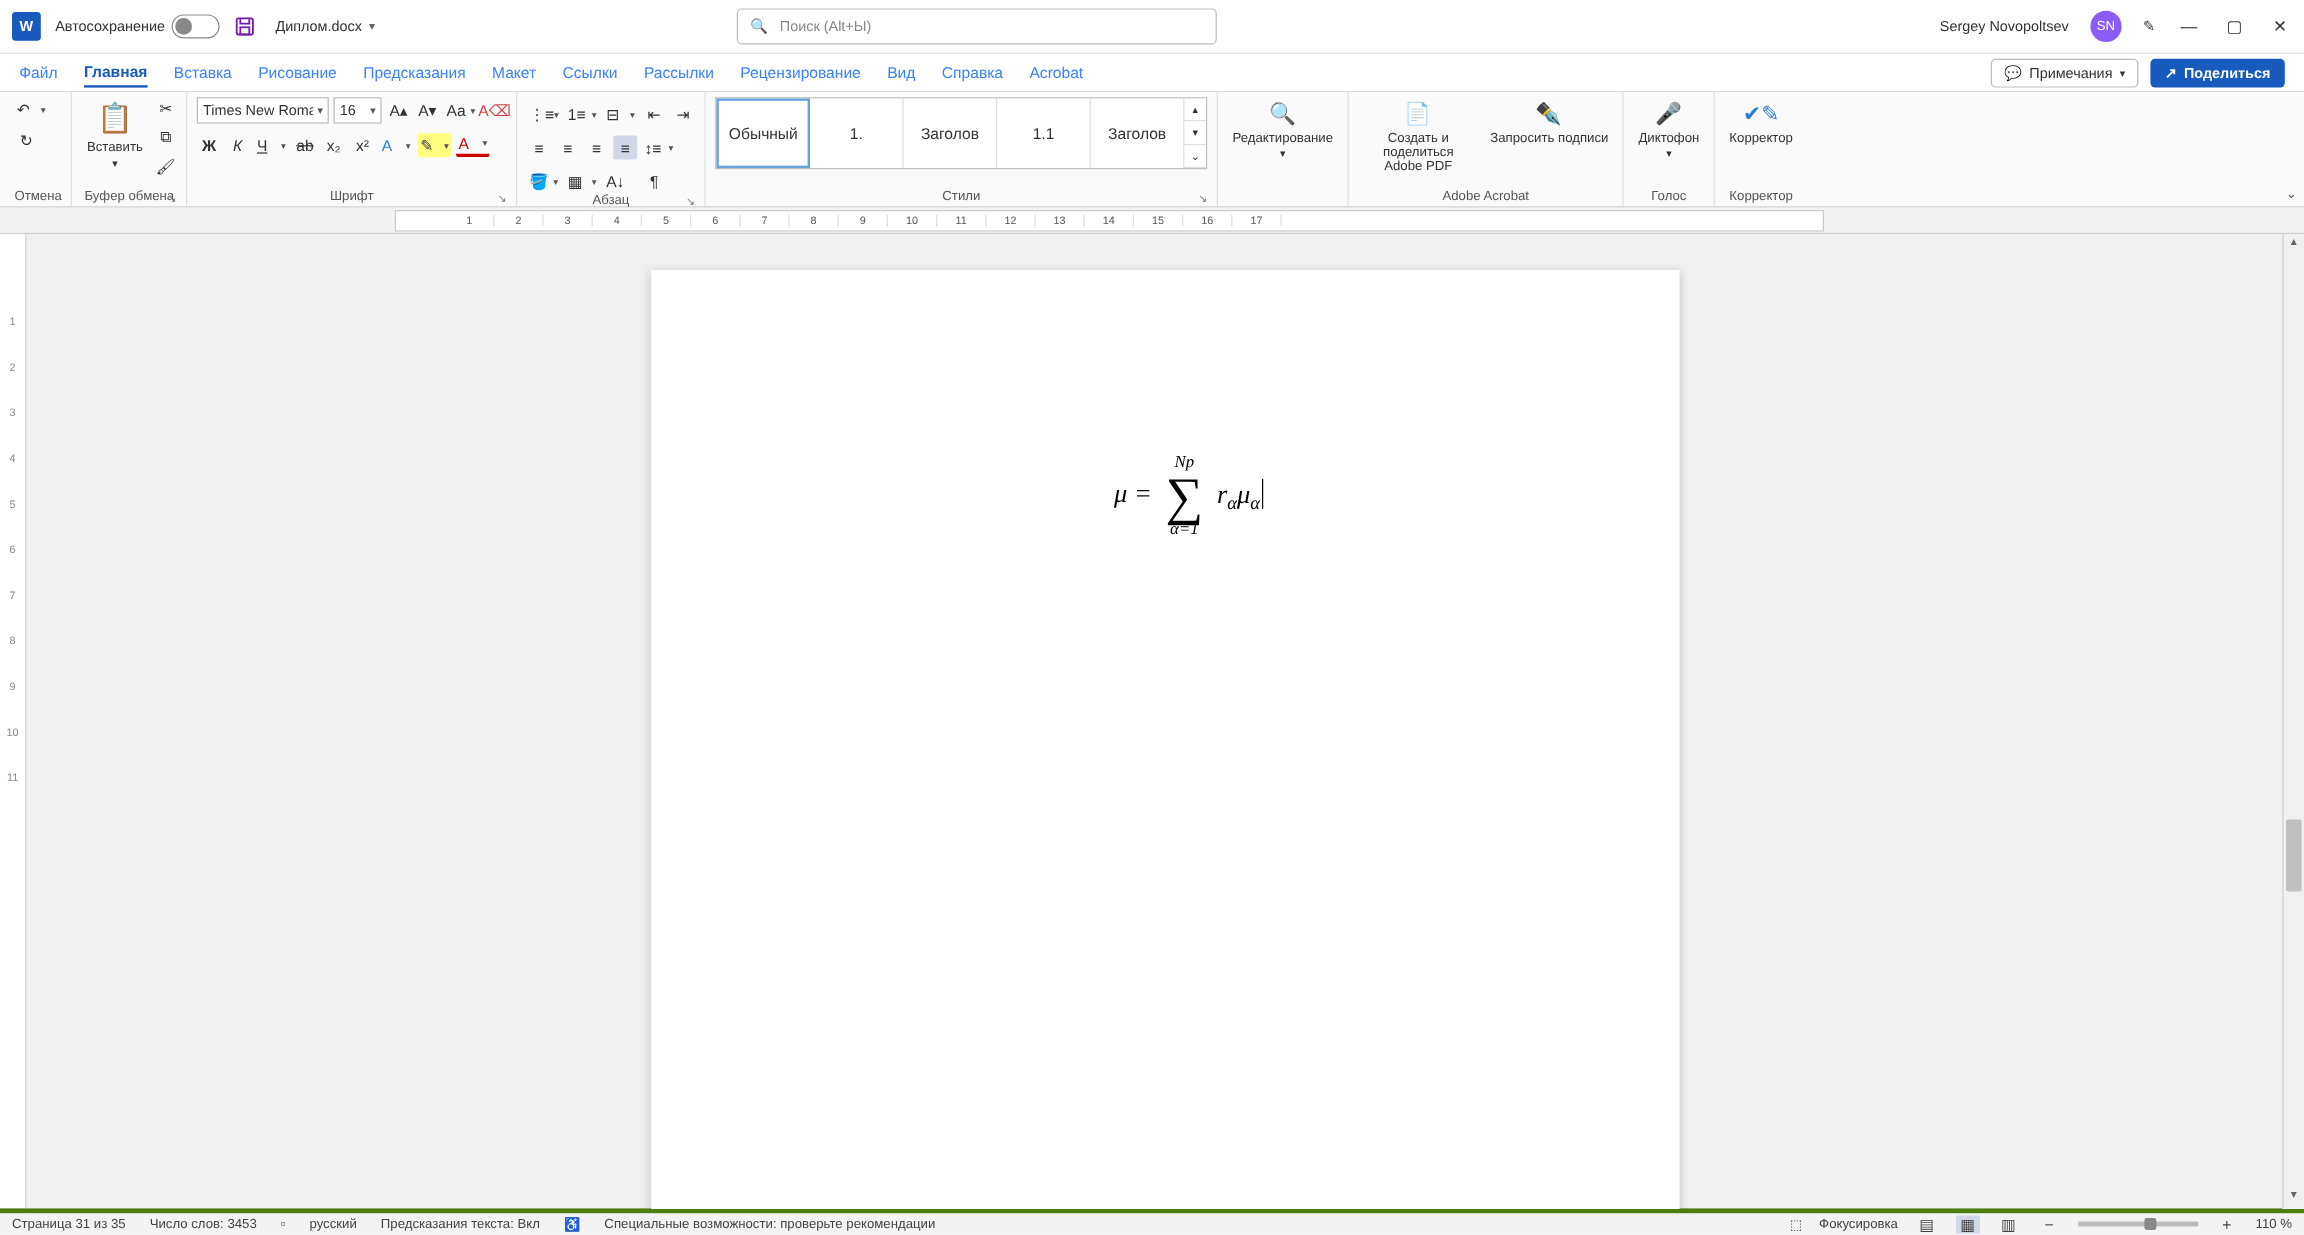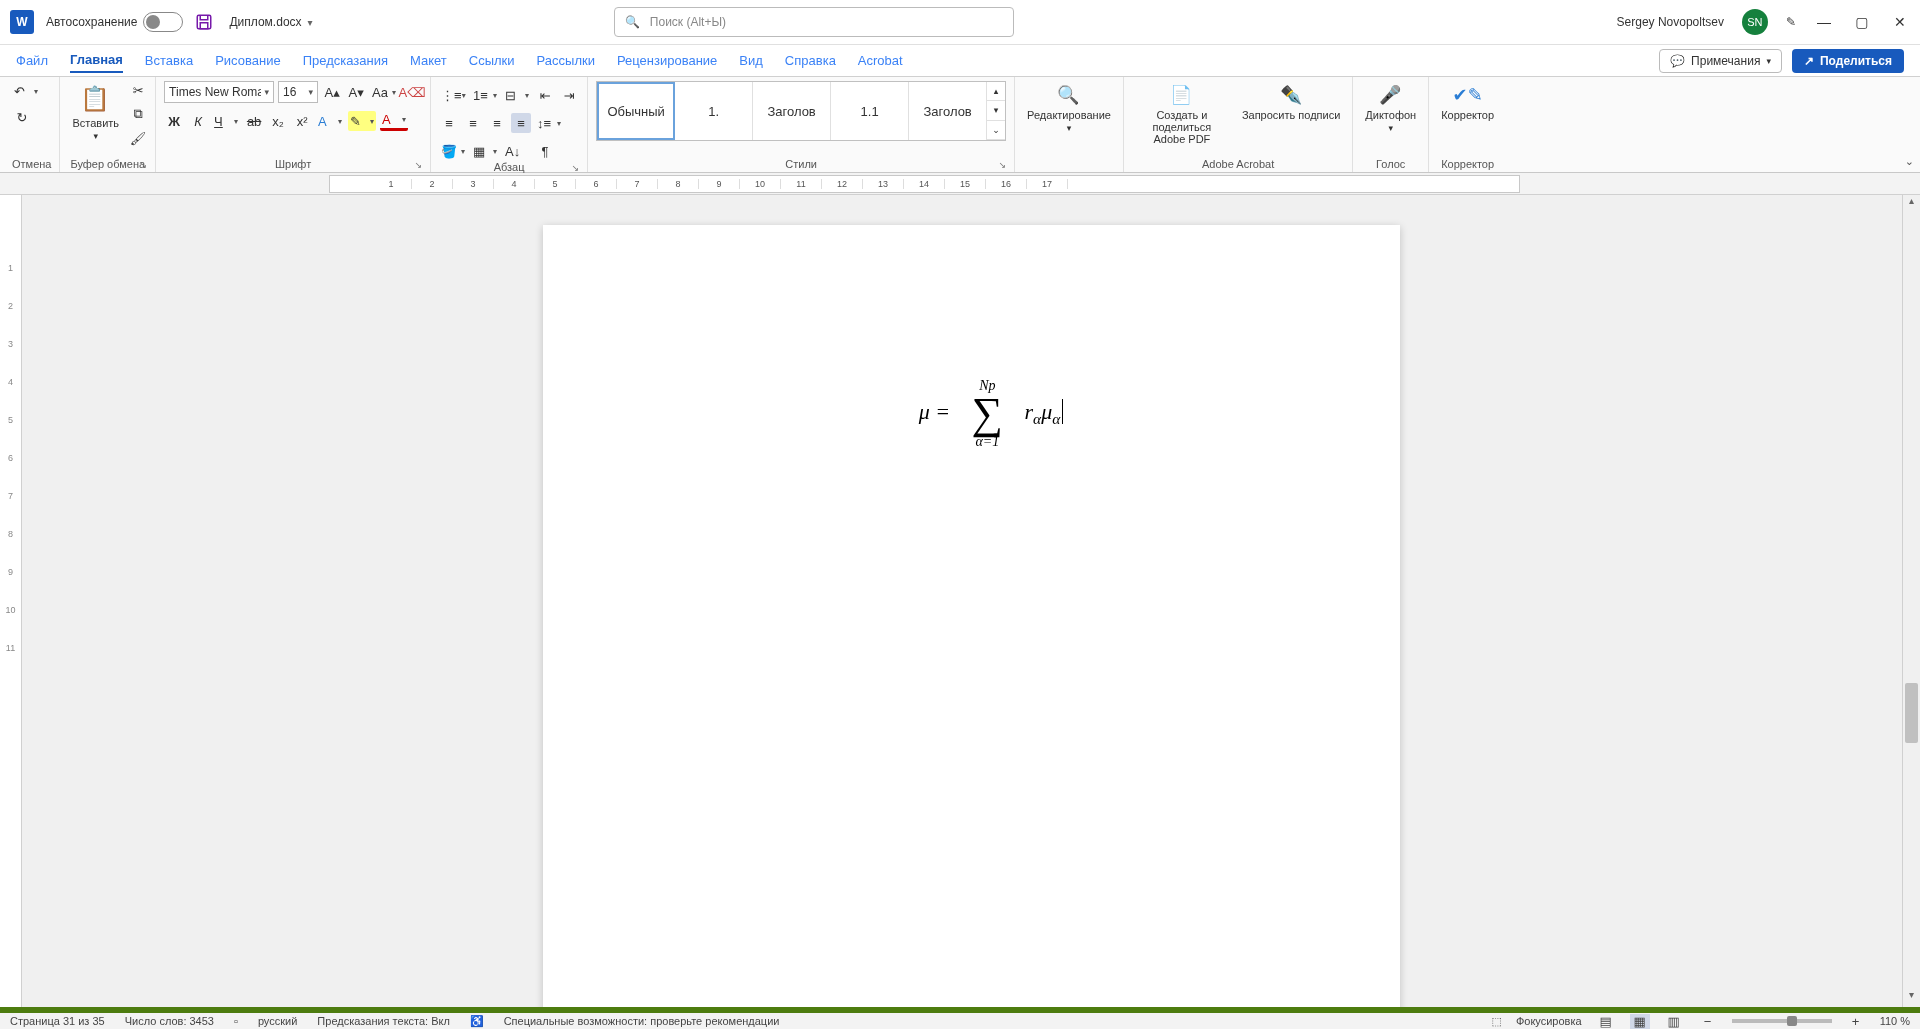--- a/index.html
+++ b/index.html
@@ -8,21 +8,21 @@
   .word-icon { width: 24px; height: 24px; background: #185abd; color:#fff; display:flex; align-items:center; justify-content:center; font-weight:bold; border-radius:3px; margin-right:12px; }
   .autosave-label { margin-right: 6px; }
   .toggle { width: 40px; height: 20px; border: 1px solid #888; border-radius: 10px; position: relative; background:#fff; margin-right:12px; }
   .toggle::after { content:""; width:14px; height:14px; background:#888; border-radius:50%; position:absolute; top:2px; left:2px; }
   .save-icon { width:18px; height:18px; margin-right: 16px; color:#7719aa; }
   .doc-name { display:flex; align-items:center; gap:6px; }
   .doc-name .chev { font-size:10px; color:#666; }
   .search-box { flex: 0 0 400px; height:30px; border:1px solid #bbb; border-radius:4px; display:flex; align-items:center; padding:0 10px; color:#888; margin: 0 auto; }
   .search-box .mag { margin-right:10px; }
   .title-right { display:flex; align-items:center; gap:18px; margin-left:auto; }
-  .avatar { width:26px; height:26px; border-radius:50%; background:#15803d; color:#fff; display:flex; align-items:center; justify-content:center; font-size:11px; }
+  .avatar { width:26px; height:26px; border-radius:50%; background:#8b5cf6; color:#fff; display:flex; align-items:center; justify-content:center; font-size:11px; }
   .win-btn { font-size:14px; color:#333; cursor:pointer; width:20px; text-align:center; }
   .tabs { display:flex; align-items:center; gap:22px; padding: 0 16px; height:32px; border-bottom:1px solid #d0d0d0; }
   .tab { font-size:13px; color:#3b82f6; cursor:pointer; padding: 4px 0; }
   .tab.active { color:#185abd; border-bottom:2px solid #185abd; font-weight:600; }
   .tab-right { margin-left:auto; display:flex; gap:10px; align-items:center; }
   .comments-btn { border:1px solid #bbb; border-radius:4px; padding:4px 10px; display:flex; align-items:center; gap:6px; }
   .share-btn { background:#185abd; color:#fff; border-radius:4px; padding:5px 12px; display:flex; align-items:center; gap:6px; font-weight:600; }
   .ribbon { display:flex; align-items:stretch; height:96px; border-bottom:1px solid #c8c8c8; background:#fafafa; padding: 0 4px; position:relative; }
   .group { border-right:1px solid #e0e0e0; padding: 4px 8px 0 8px; display:flex; flex-direction:column; justify-content:space-between; }
   .group-label { font-size:11px; color:#555; text-align:center; padding-bottom:2px; position:relative; }
@@ -52,33 +52,33 @@
   .expand-ribbon { position:absolute; right:6px; bottom:4px; font-size:11px; color:#555; cursor:pointer; }
   .ruler-area { height:22px; background:#f3f3f3; border-bottom:1px solid #d0d0d0; position:relative; }
   .h-ruler { position:absolute; left:329px; right:400px; top:2px; height:18px; background:#fff; border:1px solid #c8c8c8; font-size:9px; color:#555; display:flex; align-items:center; overflow:hidden; }
   .h-ruler .tick { width:41px; text-align:center; border-right:1px solid #ddd; flex-shrink:0; }
   .workspace { position:absolute; top:195px; left:0; right:0; bottom:22px; background:#f0f0f0; display:flex; }
   .v-ruler { width:22px; background:#fff; border-right:1px solid #d0d0d0; font-size:9px; color:#888; padding-top:30px; }
   .v-ruler div { height:38px; text-align:center; }
   .canvas { flex:1; overflow:auto; position:relative; display:flex; justify-content:center; padding-top:30px; }
   .page { width:857px; min-height:1000px; background:#fff; box-shadow:0 2px 8px rgba(0,0,0,0.2); padding: 130px 90px 60px 130px; font-family:"Times New Roman", serif; font-size:20px; color:#000; line-height:1.5; }
   .equation { text-align:center; font-style:italic; font-size:22px; margin: 20px 0 50px 0; }
-  .equation .sumwrap { display:inline-block; vertical-align:middle; text-align:center; margin: 0 16px; }
+  .equation .sumwrap { display:inline-block; vertical-align:middle; text-align:center; margin: 0 6px; }
   .equation .upper { font-size:14px; font-style:italic; }
   .equation .sigma { font-size:44px; line-height:0.8; font-style:normal; }
   .equation .lower { font-size:14px; font-style:italic; }
   .sub { font-size:0.7em; vertical-align:sub; font-style:italic; }
   .cursor { border-right:1px solid #000; animation: blink 1s infinite; margin-left:2px; }
   @keyframes blink { 50% { opacity:0; } }
   .para { margin-bottom: 10px; font-size:21px; }
   .scrollbar-v { position:absolute; right:0; top:195px; bottom:22px; width:18px; background:#f0f0f0; border-left:1px solid #d0d0d0; }
   .scrollbar-v .up, .scrollbar-v .dn { height:18px; text-align:center; font-size:10px; color:#666; cursor:pointer; }
   .scrollbar-v .track { position:absolute; top:18px; bottom:18px; left:2px; right:2px; }
   .scrollbar-v .thumb { position:absolute; left:0; right:0; top:470px; height:60px; background:#c0c0c0; border-radius:2px; }
-  .statusbar { position:absolute; bottom:0; left:0; right:0; height:22px; background:#f3f3f3; border-top:6px solid #4d7c0f; display:flex; align-items:center; padding:0 10px; font-size:11px; color:#444; gap:20px; }
+  .statusbar { position:absolute; bottom:0; left:0; right:0; height:22px; background:#f3f3f3; border-top:4px solid #4d7c0f; display:flex; align-items:center; padding:0 10px; font-size:11px; color:#444; gap:20px; }
   .statusbar .right { margin-left:auto; display:flex; align-items:center; gap:14px; }
   .view-btn { width:20px; text-align:center; cursor:pointer; font-size:13px; }
   .zoom-slider { width:100px; height:4px; background:#bbb; position:relative; }
   .zoom-slider::after { content:""; position:absolute; width:10px; height:10px; background:#888; border-radius:2px; top:-3px; left:55px; }
 </style>
 </head>
 <body>
 
 <div class="titlebar">
   <div class="word-icon">W</div>

